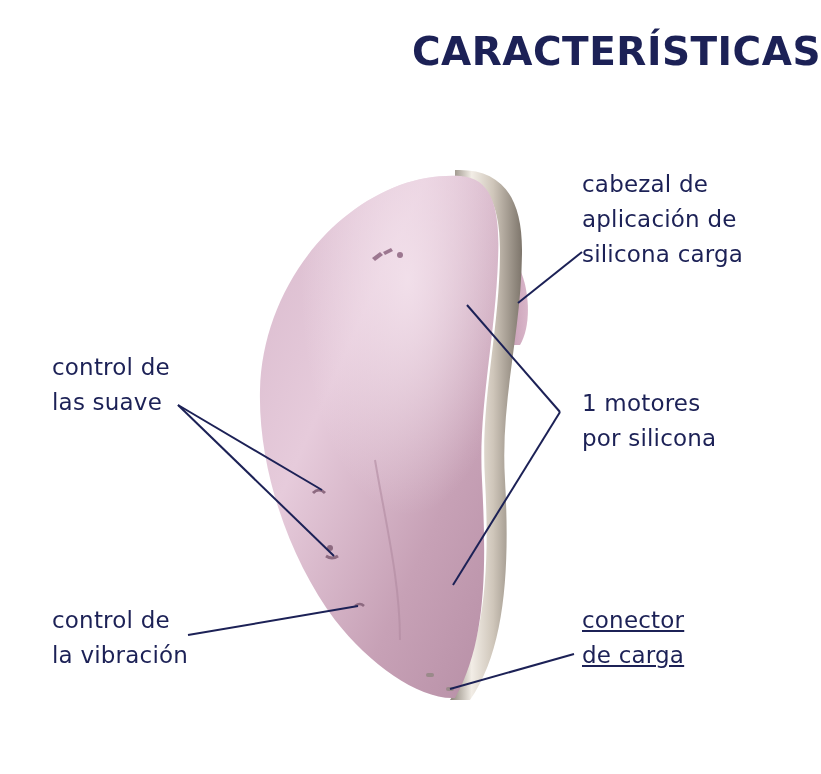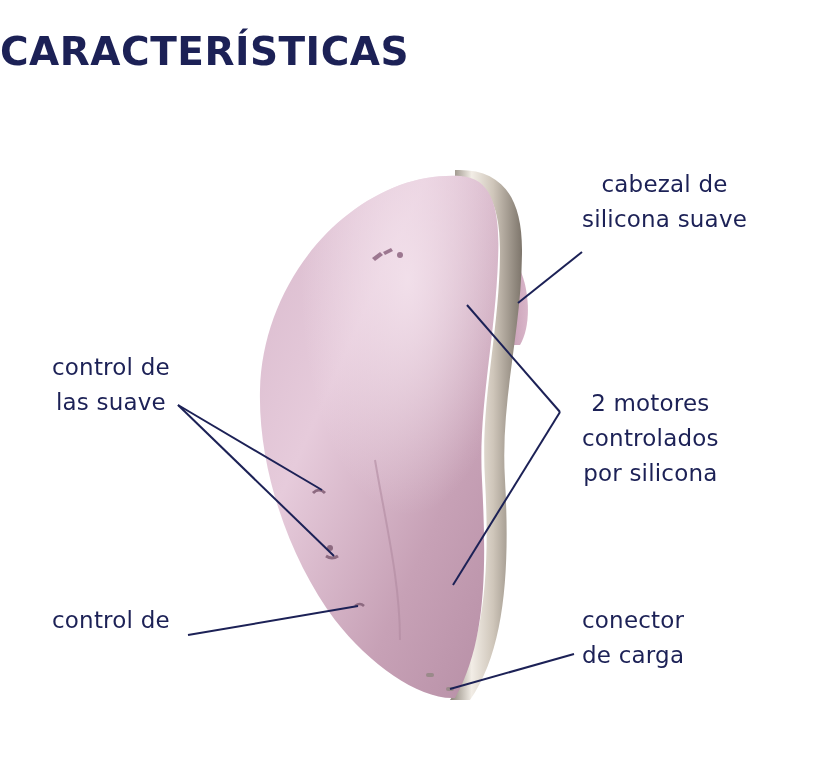--- a/index.html
+++ b/index.html
@@ -1,24 +1,24 @@
 <!DOCTYPE html>
 <html><head>
   <meta charset="utf-8">
   <style>
     html, body { margin: 0; padding: 0; background: #ffffff; }
     body { width: 821px; height: 774px; position: relative; overflow: hidden;
            font-family: "DejaVu Sans", "Liberation Sans", sans-serif; color: #1c2156; }
-    .title { position: absolute; left: 0; width: 821px; top: 28px; text-align: left;
+    .title { position: absolute; left: 0; width: 821px; top: 28px; text-align: right;
              font-family: "DejaVu Sans", sans-serif; font-weight: bold; font-size: 39px;
              line-height: 48px; letter-spacing: 0.5px; color: #1c2156; }
     .title div { display: block; }
     .label { position: absolute; font-size: 23px; line-height: 35px; color: #1c2156;
              font-family: "DejaVu Sans", sans-serif; letter-spacing: 0.2px; }
-    .label div { white-space: nowrap; text-align: center; }
+    .label div { white-space: nowrap; }
     svg.art { position: absolute; left: 0; top: 0; }
   </style>
 </head>
 <body>
 
 <div class="title">
   <div>CARACTERÍSTICAS</div>
 </div>
 
 <svg class="art" width="821" height="774" viewBox="0 0 821 774">
@@ -81,34 +81,35 @@
     <line x1="178" y1="405" x2="334" y2="556"></line>
     <line x1="560" y1="412" x2="467" y2="305"></line>
     <line x1="560" y1="412" x2="453" y2="585"></line>
     <line x1="188" y1="635" x2="358" y2="606"></line>
     <line x1="574" y1="654" x2="450" y2="689"></line>
   </g>
 </svg>
 
 <div class="label" style="left:582px; top:167px;">
   <div>cabezal de</div>
-  <div>silicona suave</div>
+  <div>aplicación de</div>
+  <div>silicona carga</div>
 </div>
 
 <div class="label" style="left:52px; top:350px;">
   <div>control de</div>
   <div>las suave</div>
 </div>
 
 <div class="label" style="left:582px; top:386px;">
-  <div>2 motores</div>
-  <div>controlados</div>
+  <div>1 motores</div>
   <div>por silicona</div>
 </div>
 
 <div class="label" style="left:52px; top:603px;">
   <div>control de</div>
+  <div>la vibración</div>
 </div>
 
-<div class="label" style="left:582px; top:603px;">
+<div class="label" style="left:582px; top:603px;text-decoration:underline;">
   <div>conector</div>
   <div>de carga</div>
 </div>
 
 </body></html>

